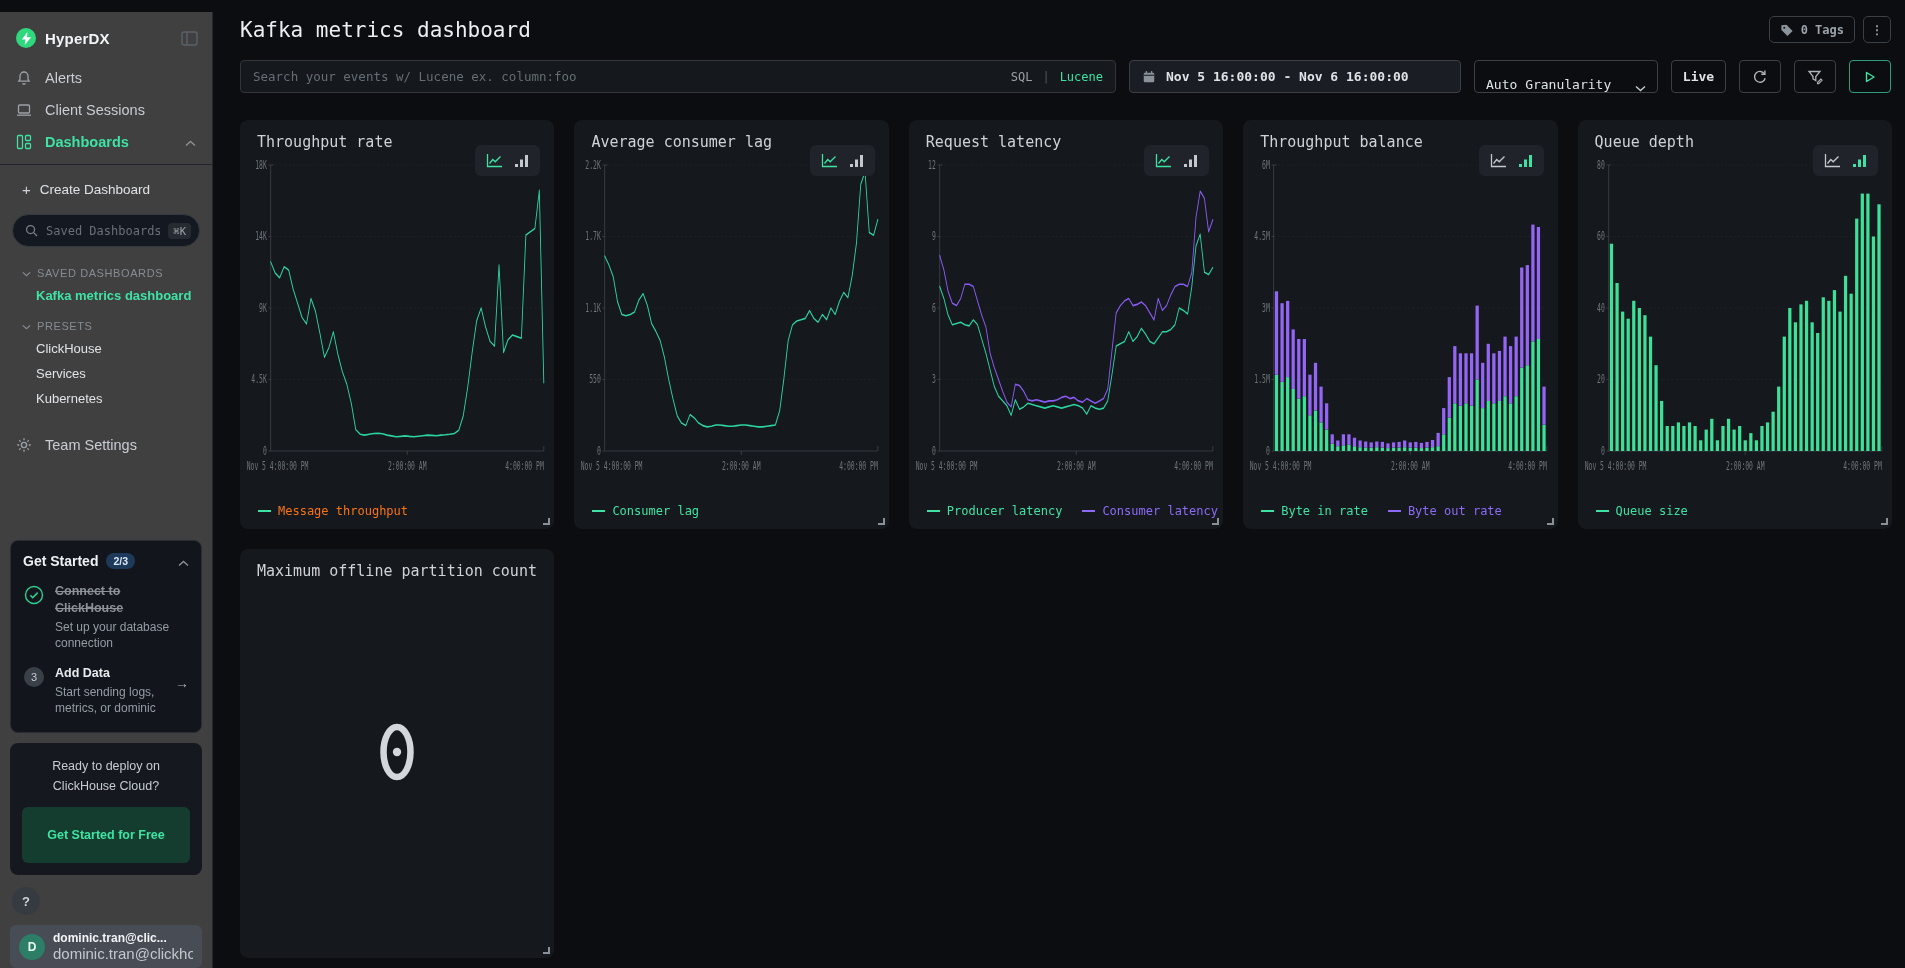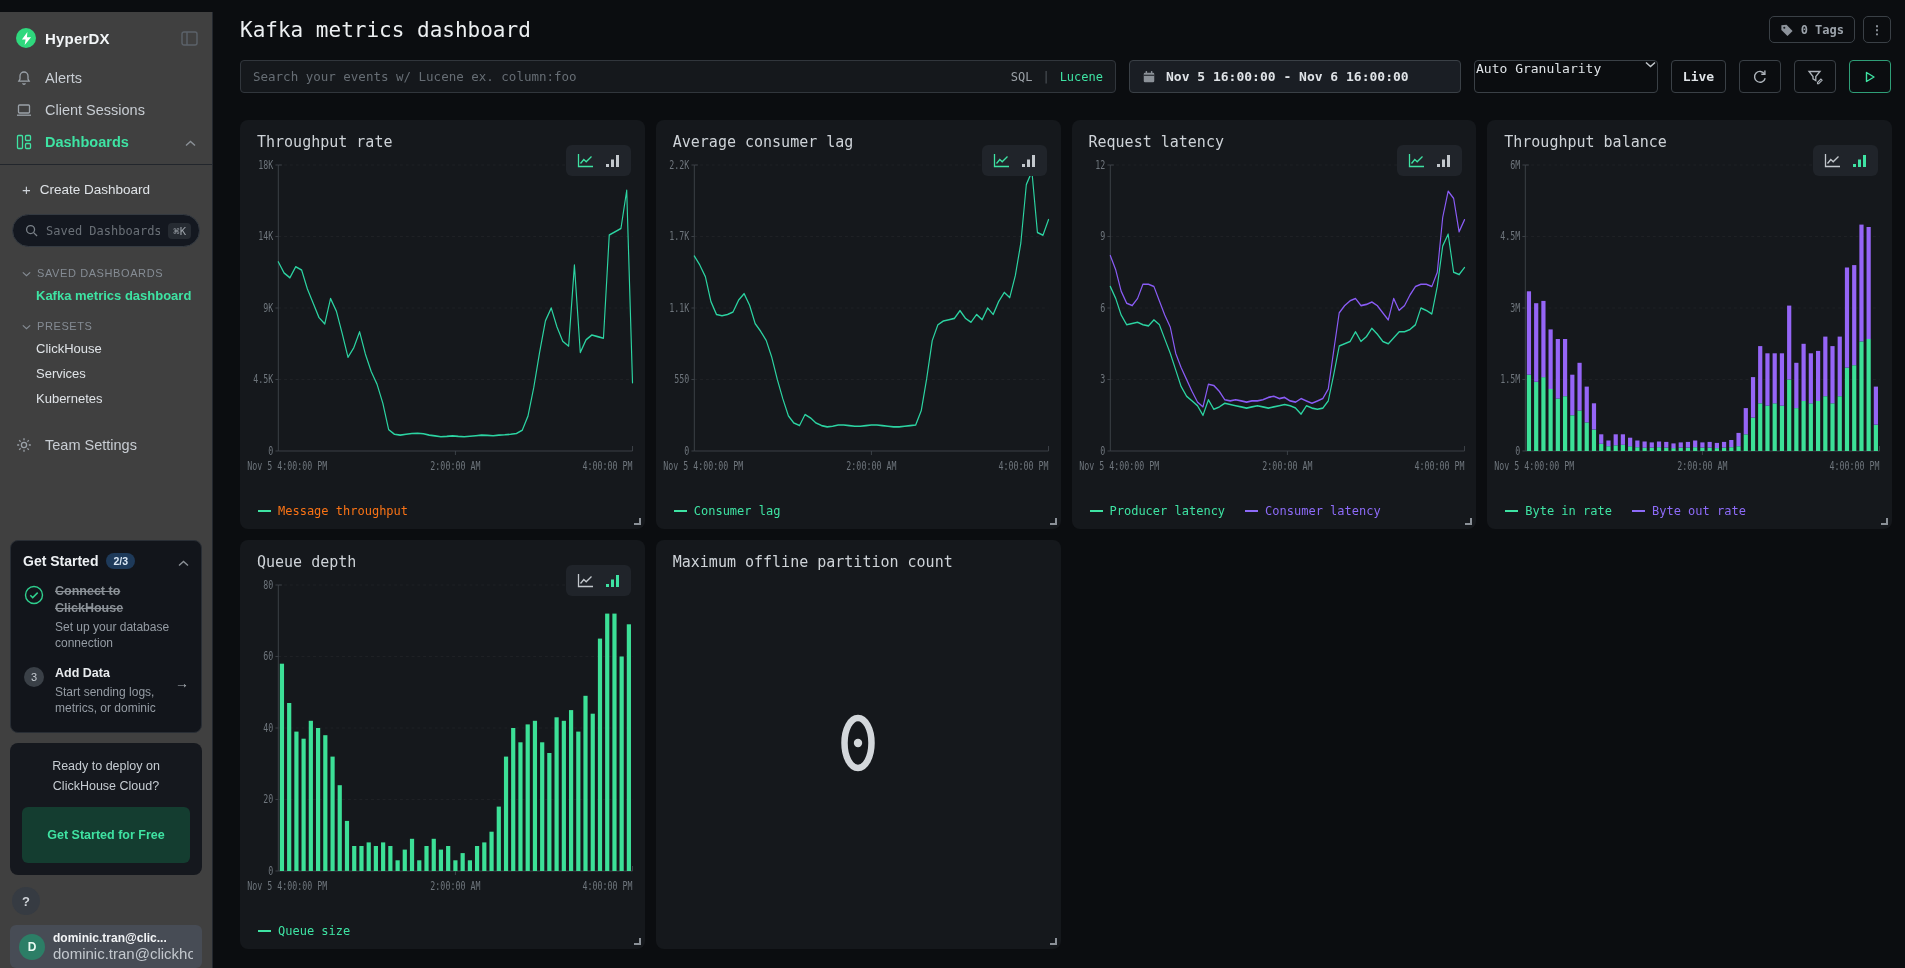--- a/index.html
+++ b/index.html
@@ -81,32 +81,32 @@
   .search-box { flex:1; height:33px; background:#15181c; border:1px solid #31363c; border-radius:4px;
     display:flex; align-items:center; padding:0 12px; gap:10px; }
   .search-box input { flex:1; min-width:0; background:transparent; border:0; outline:none; color:#c9ced4;
     font-family:"DejaVu Sans Mono",monospace; font-size:12.5px; }
   .search-box input::placeholder { color:#666d74; }
   .lang { font-family:"DejaVu Sans Mono",monospace; font-size:12px; }
   .lang.sql { color:#9aa0a6; } .lang.sep { color:#50565c; } .lang.lucene { color:#3ee3a3; }
   .date-box { width:332px; height:33px; background:#1a1e24; border:1px solid #3a4046; border-radius:4px;
     display:flex; align-items:center; gap:10px; padding:12px 12px; color:#dfe3e7;
     font-family:"DejaVu Sans Mono",monospace; font-size:13px; font-weight:bold; cursor:pointer; }
-  .gran-box { width:184px; height:33px; border:1px solid #3a4046; border-radius:4px; display:flex; align-items:flex-start;
-    justify-content:space-between; padding:0 1px; color:#dfe3e7; font-family:"DejaVu Sans Mono",monospace;
+  .gran-box { width:184px; height:33px; border:1px solid #3a4046; border-radius:4px; display:flex; align-items:flex-end;
+    justify-content:space-between; padding:0 11px; color:#dfe3e7; font-family:"DejaVu Sans Mono",monospace;
     font-size:13px; cursor:pointer; background:transparent; }
   .sm-btn { height:33px; border:1px solid #3a4046; border-radius:4px; background:transparent; color:#dfe3e7;
     font-family:"DejaVu Sans Mono",monospace; font-size:13px; font-weight:bold; display:flex; align-items:center;
     justify-content:center; cursor:pointer; }
   .live-btn { width:55px; }
   .icon-btn { width:42px; color:#aeb4bb; }
   .play-btn { width:42px; border-color:#2f9e77; color:#3ee3a3; }
 
   
-  .grid { display:grid; grid-template-columns:repeat(4,1fr); grid-auto-rows:409px; gap:11px; margin:27px 13px 0 27px; }
+  .grid { display:grid; grid-template-columns:repeat(5,1fr); grid-auto-rows:409px; gap:20px; margin:27px 13px 0 27px; }
   .panel { position:relative; background:#15181c; border-radius:8px; overflow:hidden; }
   .panel-title { font-family:"DejaVu Sans Mono",monospace; font-size:15px; color:#ced3d8; padding:13px 17px 0; }
   .chart { display:block; width:calc(100% - 10px); height:330px; margin:0 5px; }
   .gl { stroke:rgba(255,255,255,0.05); stroke-dasharray:4 4; stroke-width:1; }
   .ax { stroke:#41474d; stroke-width:1; }
   .lbl { fill:#6e757c; font-family:"DejaVu Sans Mono",monospace; font-size:11.5px; }
   .legend { position:absolute; left:18px; bottom:11px; display:flex; gap:20px;
     font-family:"DejaVu Sans Mono",monospace; font-size:12px; }
   .legend-item { display:inline-flex; align-items:center; gap:7px; cursor:pointer; }
   .legend-item .dash { display:inline-block; width:13px; height:2px; }

